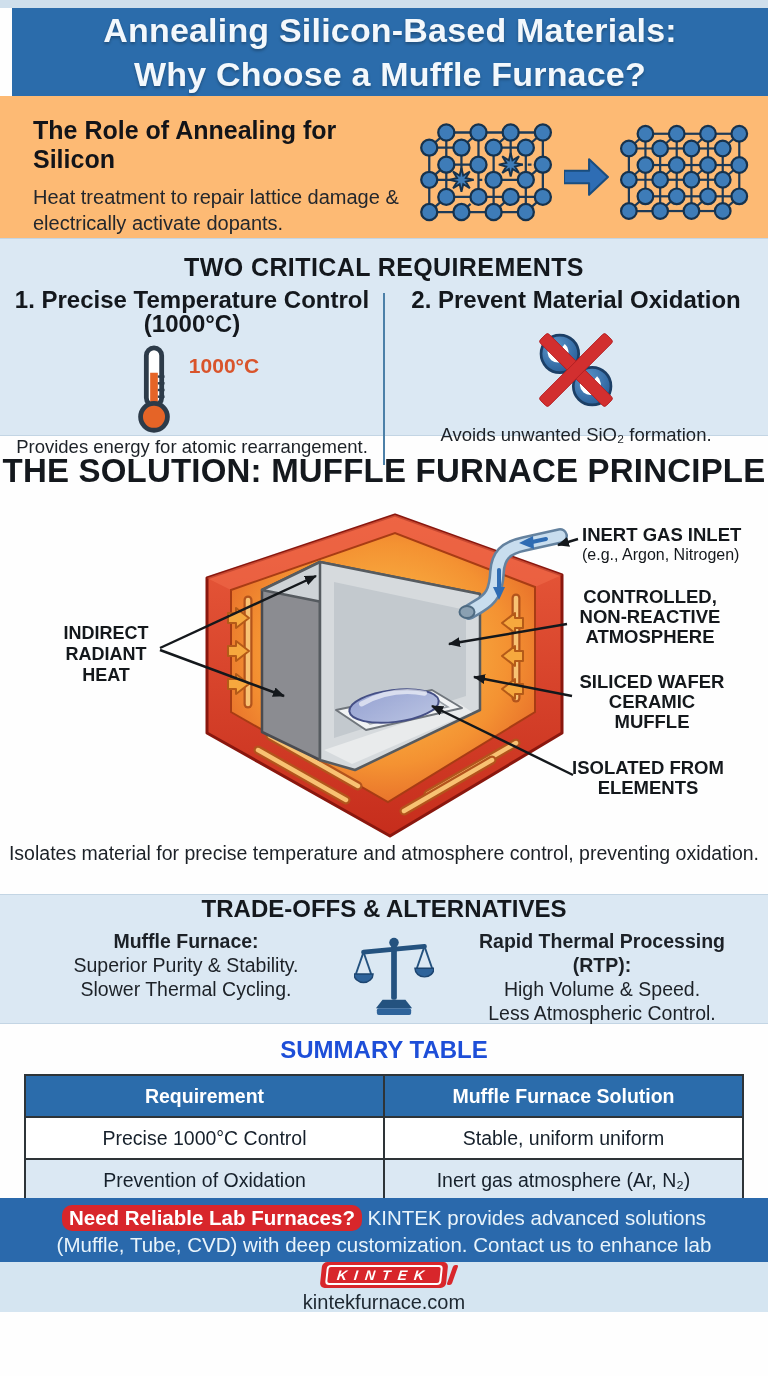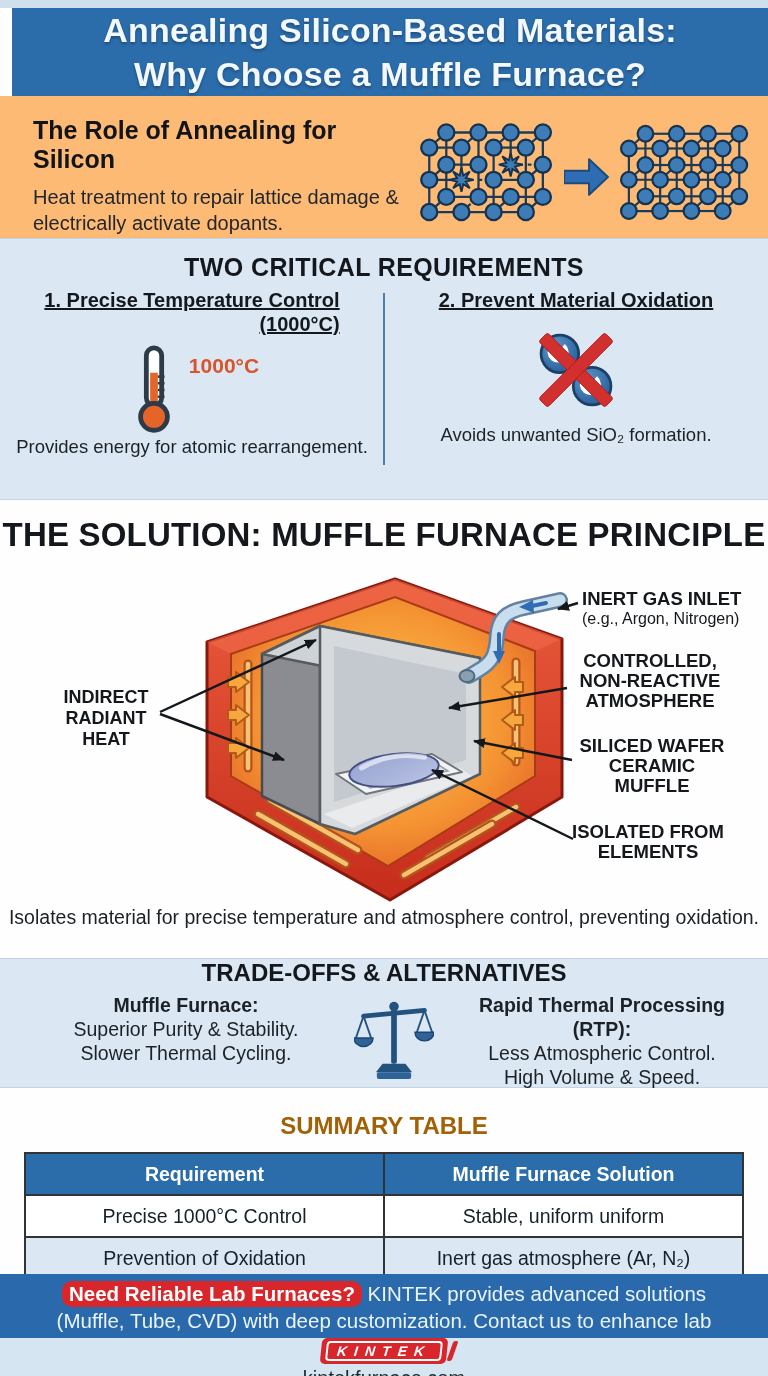--- a/index.html
+++ b/index.html
@@ -9,42 +9,42 @@
   
   .header{height:88px;background:#2b6cab;display:flex;flex-direction:column;align-items:center;justify-content:center;margin-left:12px;}
   .header h1{margin:0;color:#f3f8fc;font-size:34px;line-height:44px;font-weight:bold;text-align:center;text-shadow:0 2px 3px rgba(0,0,0,.28);letter-spacing:.2px;}
   
   .sec-role{height:142px;background:#fdba74;display:flex;align-items:flex-start;padding:18px 14px 0 33px;box-sizing:border-box;}
   .role-text{flex:1;}
   .role-text h2{margin:2px 0 10px;font-size:25px;font-weight:bold;color:#121419;}
   .role-text p{margin:0;font-size:20px;line-height:26px;color:#23272d;}
   .role-art{display:flex;align-items:center;gap:6px;margin-top:4px;}
   
-  .sec-req{height:262px;background:#dbe8f3;border-top:1px solid #c3d5e4;border-bottom:1px solid #c3d5e4;box-sizing:border-box;position:relative;}
+  .sec-req{height:198px;background:#dbe8f3;border-top:1px solid #c3d5e4;border-bottom:1px solid #c3d5e4;box-sizing:border-box;position:relative;}
   .sec-req h2{margin:0;padding-top:14px;text-align:center;font-size:25px;font-weight:bold;letter-spacing:.4px;color:#14181d;}
   .req-cols{display:flex;margin-top:6px;}
   .req-col{width:384px;display:flex;flex-direction:column;align-items:center;height:168px;box-sizing:border-box;}
-  .req-title{font-size:20px;font-weight:bold;text-align:right;line-height:24px;color:#14181d;text-decoration:underline;}
+  .req-title{font-size:24px;font-weight:bold;text-align:center;line-height:24px;color:#14181d;}
   .req-icon-row{display:flex;align-items:flex-start;gap:6px;margin-top:8px;}
   .temp-label{color:#d9542b;font-weight:bold;font-size:21px;margin-top:10px;}
   .req-caption{margin-top:auto;font-size:18.5px;color:#1c2127;padding-bottom:10px;text-align:center;}
   .req-divider{position:absolute;left:383px;top:54px;width:2px;height:172px;background:#4c80a8;}
   
   .sec-solution{height:458px;background:#fefefe;box-sizing:border-box;}
   .sec-solution h2{margin:0;padding-top:16px;text-align:center;font-size:33px;font-weight:bold;letter-spacing:.2px;color:#14181d;margin-bottom:8px;}
   .solution-caption{margin:0;text-align:center;font-size:19.5px;color:#1c2127;}
   
   .sec-trade{height:130px;background:#dbe8f3;border-top:1px solid #c3d5e4;border-bottom:1px solid #c3d5e4;box-sizing:border-box;}
   .sec-trade h2{margin:0;text-align:center;font-size:24px;font-weight:bold;color:#14181d;}
   .trade-cols{display:flex;align-items:flex-start;justify-content:center;gap:18px;margin-top:6px;padding-left:20px;}
   .trade-col{width:300px;text-align:center;font-size:19.5px;line-height:24px;color:#1c2127;}
   .trade-col .t-title{font-weight:bold;}
   
   .sec-summary{height:174px;background:#fefefe;box-sizing:border-box;}
-  .sec-summary h2{margin:12px;padding-top:12px;text-align:center;font-size:24px;font-weight:bold;color:#a16207;}
+  .sec-summary h2{margin:0;padding-top:12px;text-align:center;font-size:24px;font-weight:bold;color:#1d4ed8;}
   table.summary{width:720px;margin:10px auto 0;border-collapse:collapse;font-size:19.5px;}
   table.summary th{background:#2b6cab;color:#fff;font-weight:bold;height:38px;border:2px solid #2e3438;}
   table.summary td{height:38px;text-align:center;border:2px solid #2e3438;color:#16202b;background:#fff;}
   table.summary tr.alt td{background:#dbe8f3;}
   
   .cta{height:64px;background:#2a69ac;box-sizing:border-box;padding:6px 26px 0;text-align:center;font-size:20.5px;line-height:27px;color:#e9f4fb;}
   .cta .hl{background:#d8262b;color:#fff;font-weight:bold;padding:1px 7px 2px;border-radius:10px;}
   
   .footer{height:50px;background:#d5e5f1;display:flex;flex-direction:column;align-items:center;justify-content:center;gap:3px;padding-top:2px;box-sizing:border-box;}
   .logo{position:relative;background:#d8262b;border-radius:5px;padding:3px 5px;transform:skewX(-6deg);}
@@ -389,22 +389,22 @@
         <line x1="10" y1="24" x2="18" y2="47" stroke="#24527f" stroke-width="2"></line>
         <path d="M0,47 a10,9 0 0 0 20,0 z" fill="#2e639a" stroke="#1d4570" stroke-width="1.5"></path>
         <line x1="74" y1="18" x2="66" y2="41" stroke="#24527f" stroke-width="2"></line>
         <line x1="74" y1="18" x2="82" y2="41" stroke="#24527f" stroke-width="2"></line>
         <path d="M64,41 a10,9 0 0 0 20,0 z" fill="#2e639a" stroke="#1d4570" stroke-width="1.5"></path>
         <path d="M30,74 h24 l7,9 h-38 z" fill="#24527f"></path>
         <rect x="24" y="83" width="36" height="7" rx="2" fill="#2e639a"></rect>
       </svg>
       <div class="trade-col">
         <div class="t-title">Rapid Thermal Processing (RTP):</div>
+        <div>High Volume &amp; Speed.</div>
         <div>Less Atmospheric Control.</div>
-        <div>High Volume &amp; Speed.</div>
       </div>
     </div>
   </div>
 
   <div class="sec-summary">
     <h2>SUMMARY TABLE</h2>
     <table class="summary">
       <tbody>
           <tr>
         <th style="width:50%">Requirement</th>

